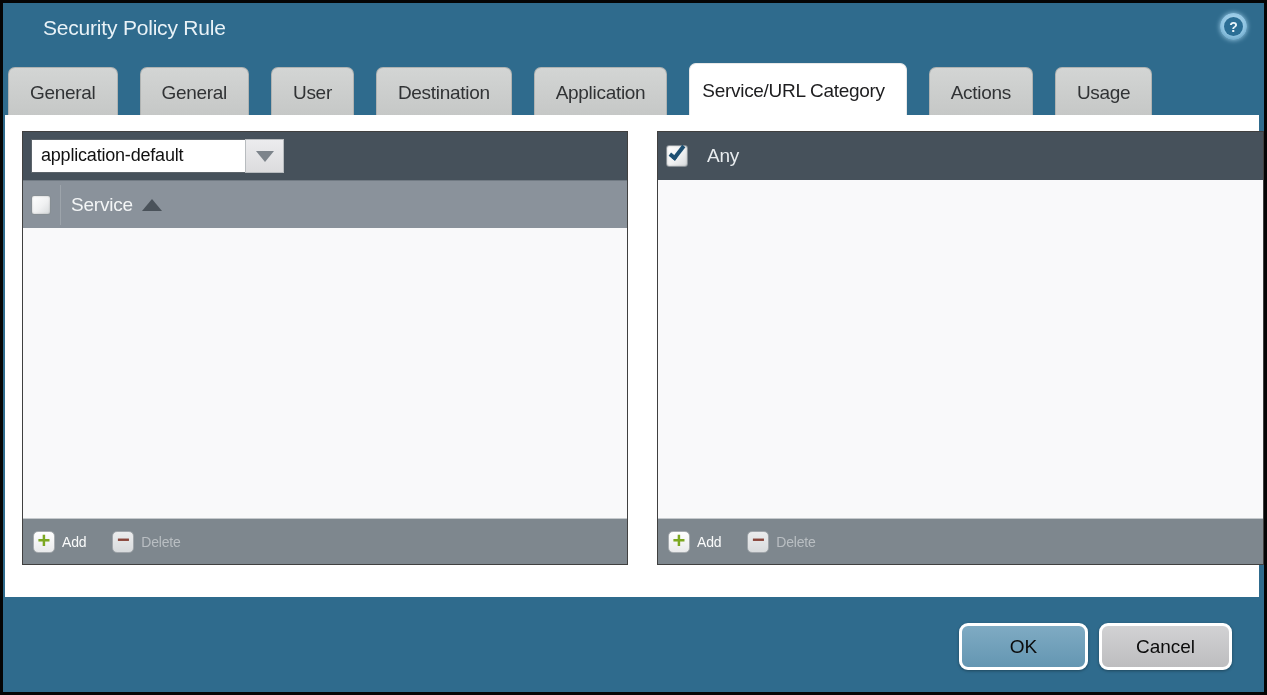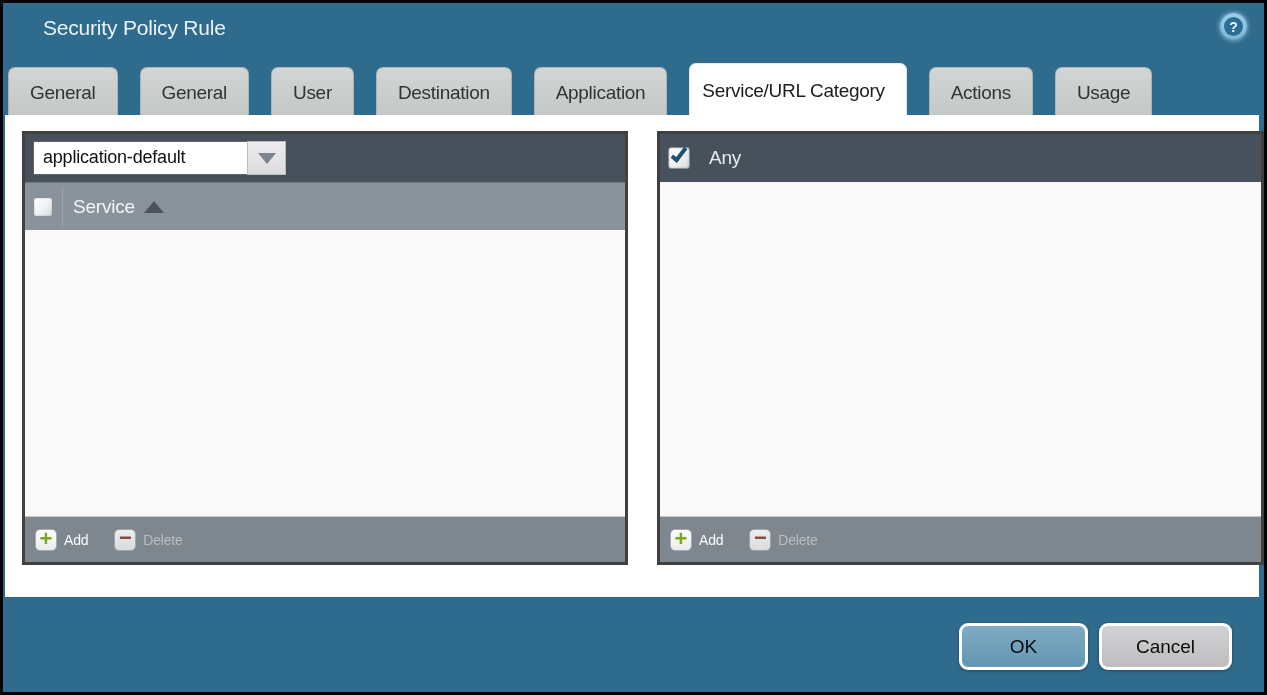--- a/index.html
+++ b/index.html
@@ -17,21 +17,21 @@
   
   .tabs{position:absolute;left:5px;top:60px;display:flex;align-items:flex-end;gap:22px;}
   .tab{height:50px;background:linear-gradient(#d3d5d4,#c5c7c6);border:1px solid #b0b3b2;border-bottom:none;
        border-radius:7px 7px 0 0;padding:0 21px;display:flex;align-items:center;
        font-size:19px;color:#313335;letter-spacing:-0.3px;cursor:pointer;}
   .tab.active{height:54px;background:#ffffff;border-color:#e8e8e8;color:#1d1d1f;padding-left:12px;}
 
   
   .dialog-body{position:absolute;left:2px;top:112px;width:1254px;height:482px;background:#ffffff;}
 
-  .panel{position:absolute;top:16px;height:434px;border:3px solid #404040;display:flex;flex-direction:column;background:#4c1d95;}
+  .panel{position:absolute;top:16px;height:434px;border:1px solid #404040;display:flex;flex-direction:column;background:#4c1d95;}
   .panel-left{left:17px;width:606px;}
   .panel-right{left:652px;width:607px;}
 
   .toolbar{height:48px;background:#46515B;flex:0 0 auto;display:flex;align-items:center;padding:0 8px;}
 
   .combo{display:flex;height:34px;}
   .combo-input{width:214px;background:#ffffff;border:1px solid #5c646b;border-right:none;
                font-size:18px;color:#111;padding:5px 0 0 9px;letter-spacing:-0.2px;}
   .combo-btn{width:39px;background:linear-gradient(#ececee,#dcdcde);border:1px solid #b8bcbf;
              display:flex;align-items:center;justify-content:center;cursor:pointer;}

